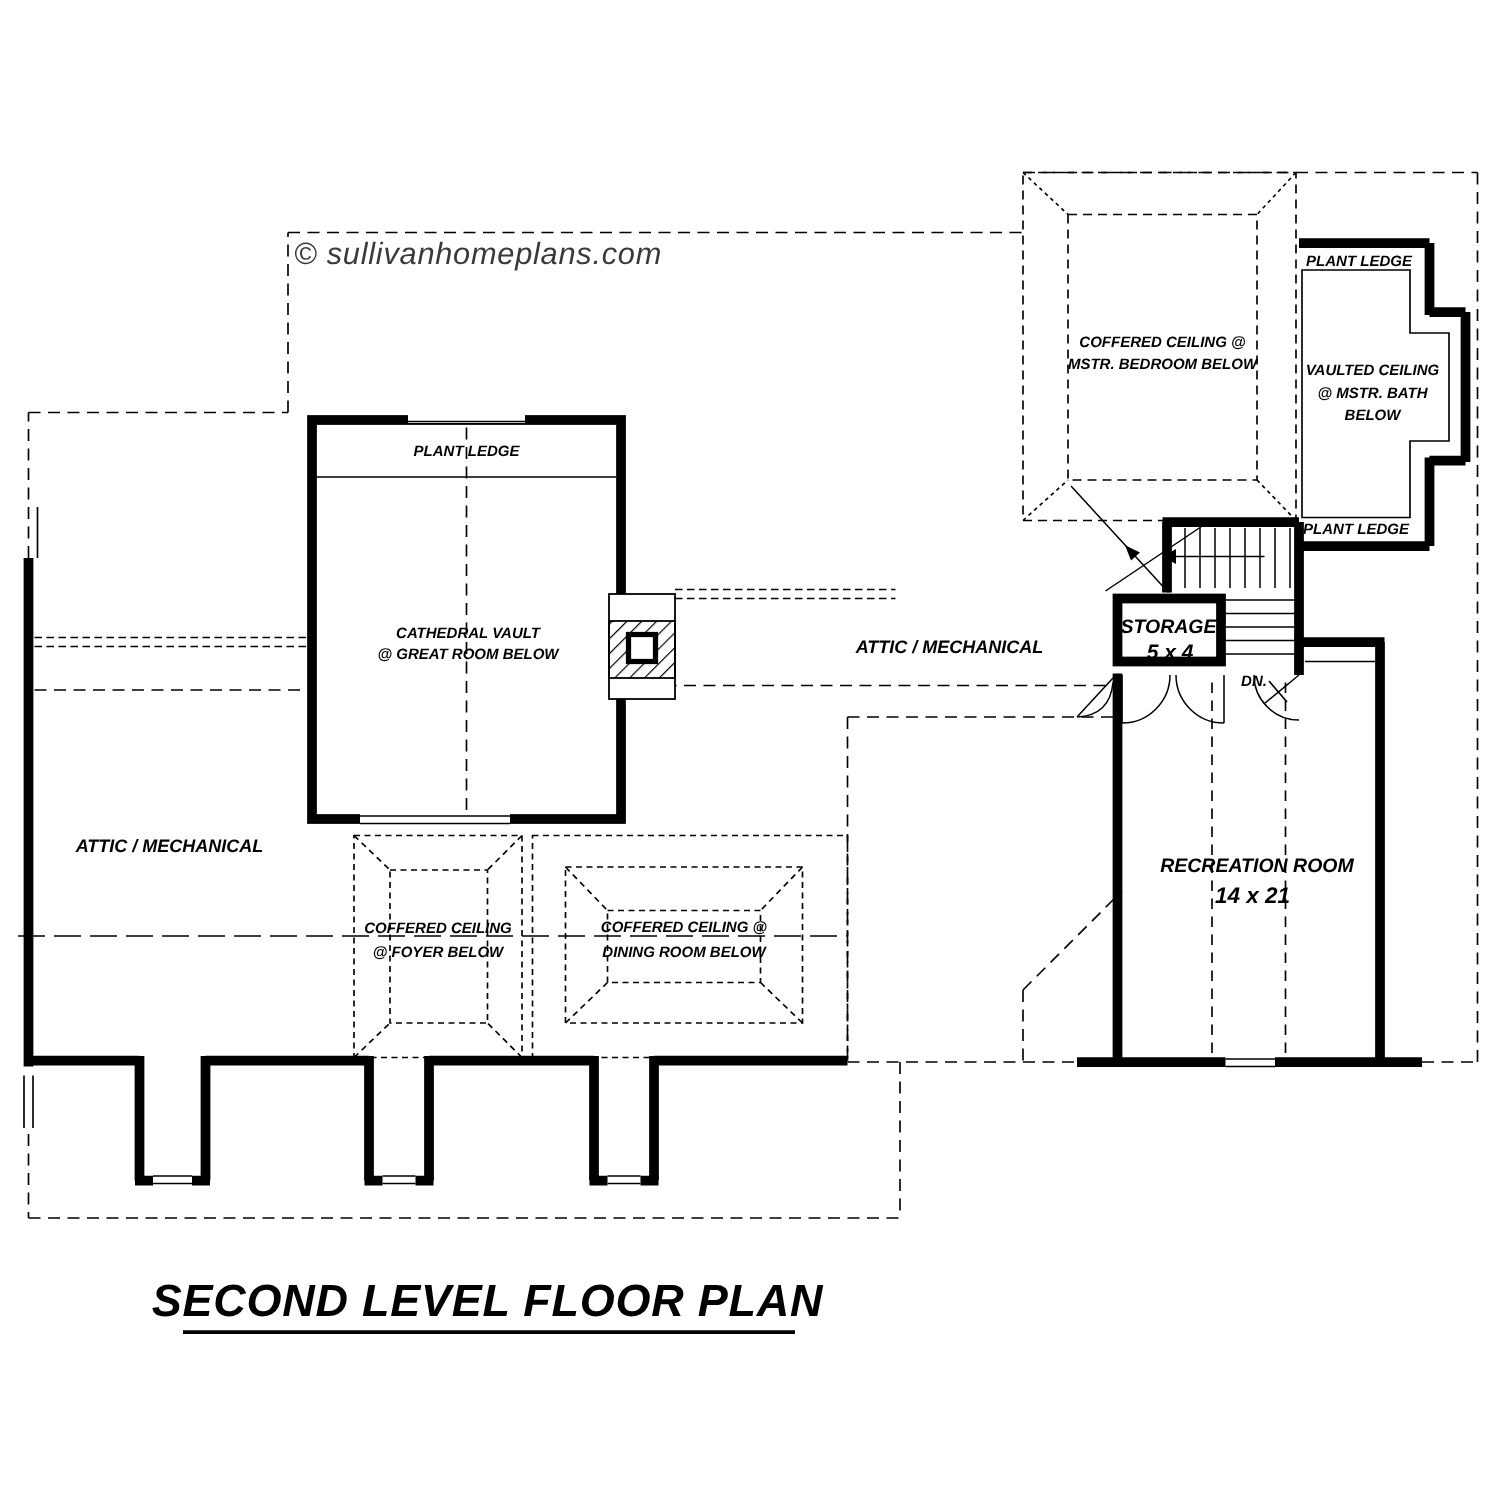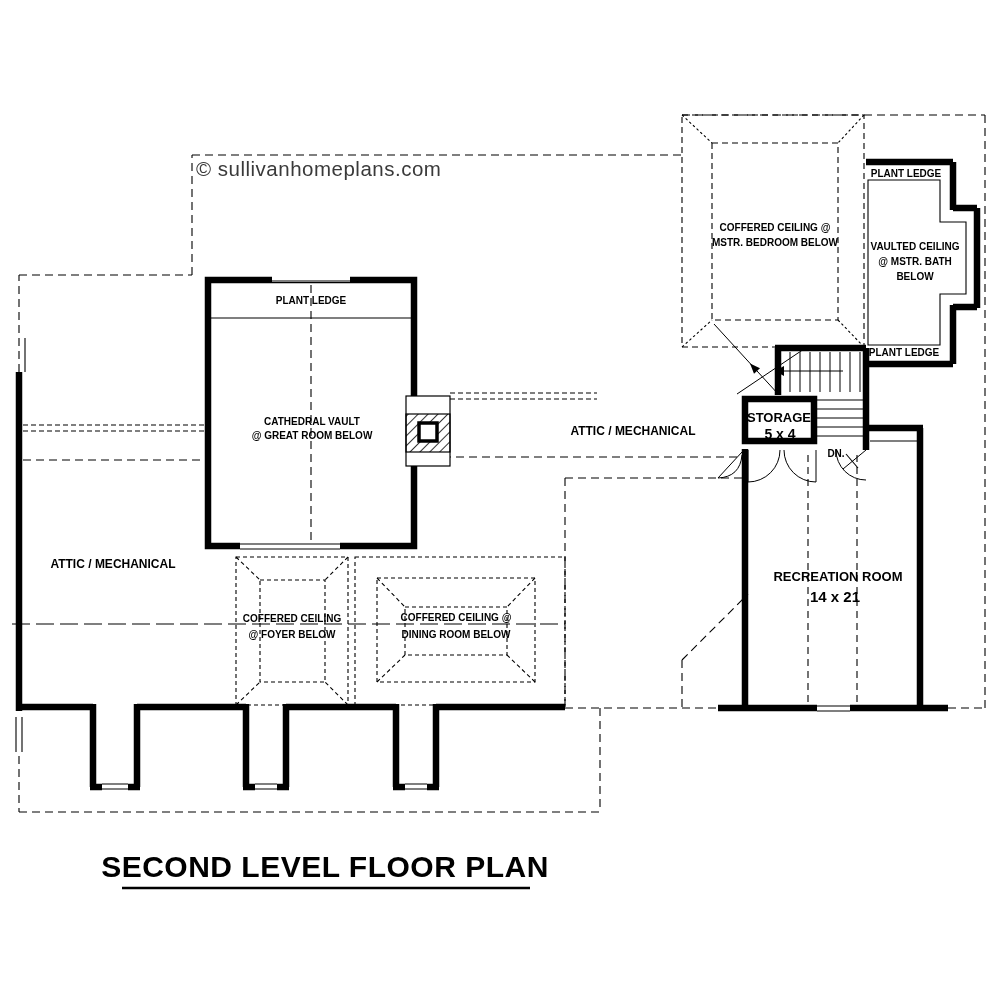--- a/index.html
+++ b/index.html
@@ -1,17 +1,17 @@
 <!DOCTYPE html>
 <html><head>
 <meta charset="utf-8">
 <style>
   html,body{margin:0;padding:0;background:#ffffff;}
   .page{position:relative;width:1000px;height:1000px;background:#fff;overflow:hidden;
-        font-family:"Liberation Sans", sans-serif;}
+        font-family:"Liberation Sans", sans-serif;font-style:italic;}
   svg text{font-family:"Liberation Sans", sans-serif;font-weight:bold;fill:#000;}
   svg text.watermark{font-weight:normal;fill:#3a3a3a;letter-spacing:.5px;}
   svg text.title{letter-spacing:.5px;}
 </style>
 </head>
 <body>
 
 <div class="page">
 <svg width="1000" height="1000" viewBox="0 0 1000 1000">
   <defs>

